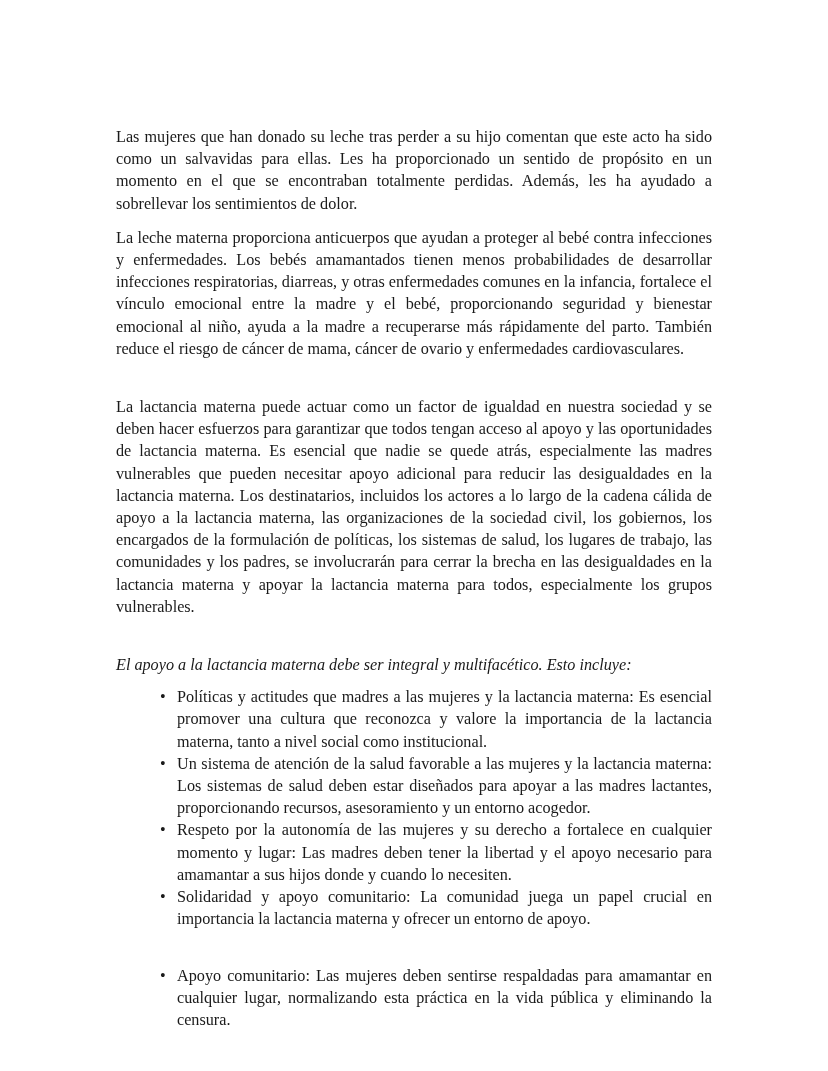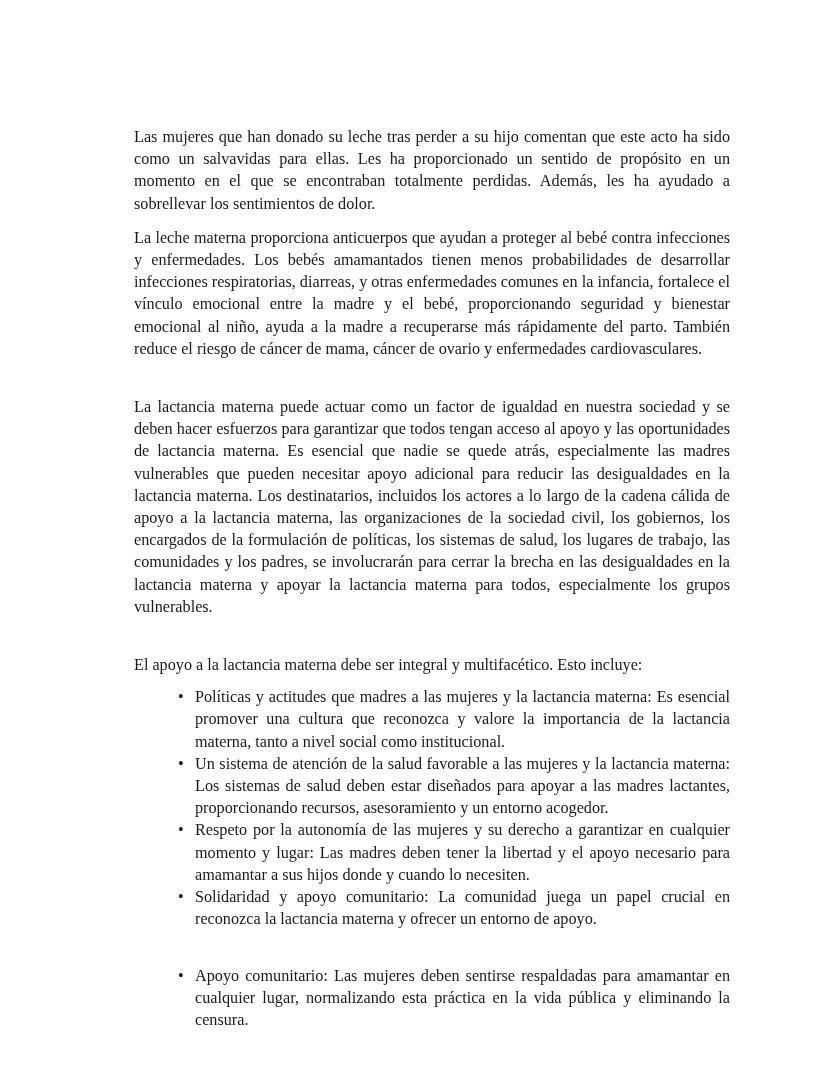--- a/index.html
+++ b/index.html
@@ -18,33 +18,33 @@
   .page {
     position: relative;
     width: 828px;
     height: 1071px;
     background: #ffffff;
     box-sizing: border-box;
     padding: 126px 116px 0 116px;
   }
   .content {
     width: 596px;
-    margin-left: 18px;
   }
   p.para {
     margin: 0 0 12px 0;
     font-size: 16.2px;
     line-height: 22.2px;
     text-align: justify;
     text-justify: inter-word;
     hyphens: none;
     color: #1a1a1a;
   }
   p.para.lead {
     margin-bottom: 0;
+    font-style: italic;
   }
   .spacer-block {
     height: 24px;
   }
   .spacer-small {
     height: 10px;
   }
   ul.bullets {
     margin: 0;
     padding: 0;
@@ -95,25 +95,25 @@
       <li>
         <span class="bullet-dot">•</span>
         <span class="li-text">Políticas y actitudes que madres a las mujeres y la lactancia materna: Es esencial promover una cultura que reconozca y valore la importancia de la lactancia materna, tanto a nivel social como institucional.</span>
       </li>
       <li>
         <span class="bullet-dot">•</span>
         <span class="li-text">Un sistema de atención de la salud favorable a las mujeres y la lactancia materna: Los sistemas de salud deben estar diseñados para apoyar a las madres lactantes, proporcionando recursos, asesoramiento y un entorno acogedor.</span>
       </li>
       <li>
         <span class="bullet-dot">•</span>
-        <span class="li-text">Respeto por la autonomía de las mujeres y su derecho a garantizar en cualquier momento y lugar: Las madres deben tener la libertad y el apoyo necesario para amamantar a sus hijos donde y cuando lo necesiten.</span>
+        <span class="li-text">Respeto por la autonomía de las mujeres y su derecho a fortalece en cualquier momento y lugar: Las madres deben tener la libertad y el apoyo necesario para amamantar a sus hijos donde y cuando lo necesiten.</span>
       </li>
       <li>
         <span class="bullet-dot">•</span>
-        <span class="li-text">Solidaridad y apoyo comunitario: La comunidad juega un papel crucial en reconozca la lactancia materna y ofrecer un entorno de apoyo.</span>
+        <span class="li-text">Solidaridad y apoyo comunitario: La comunidad juega un papel crucial en importancia la lactancia materna y ofrecer un entorno de apoyo.</span>
       </li>
     </ul>
 
     <div class="spacer-block"></div>
 
 
     <div class="spacer-small"></div>
 
     <ul class="bullets">
       <li>

